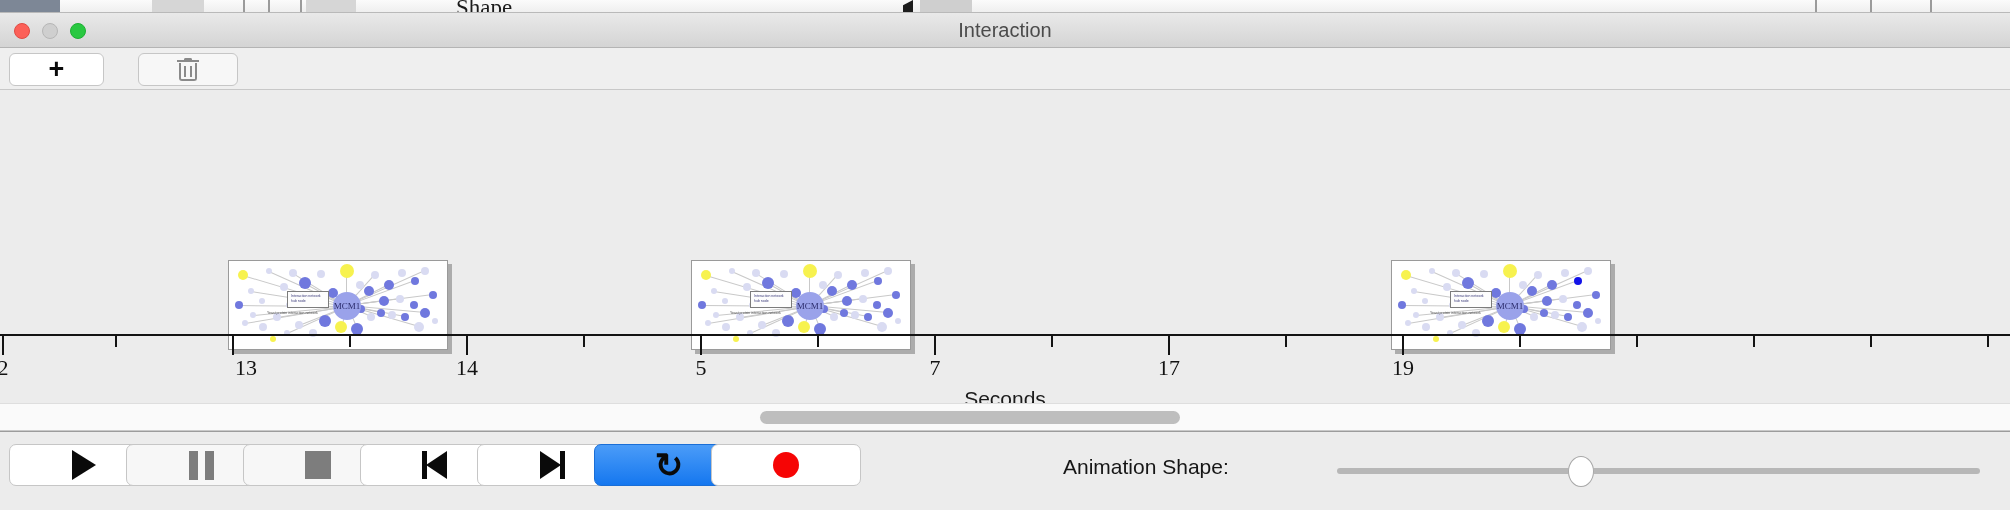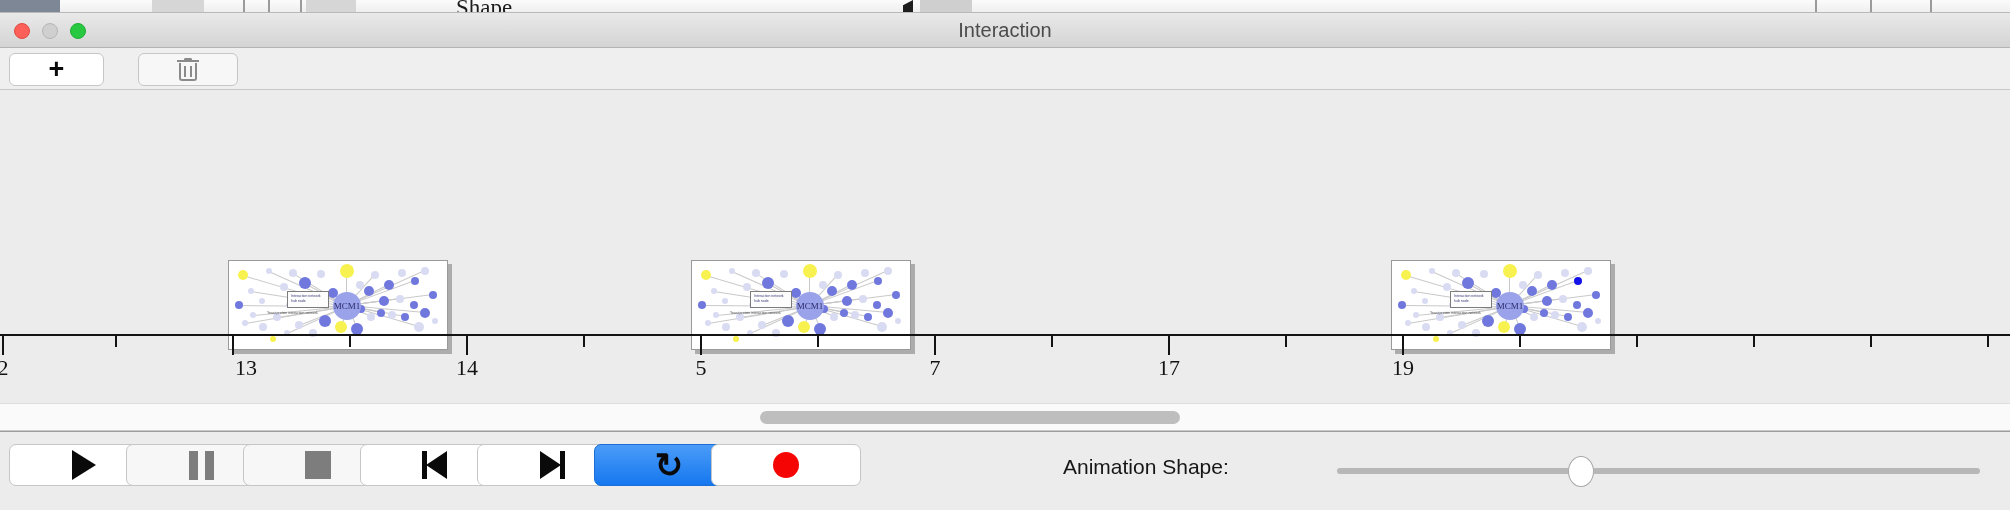--- a/index.html
+++ b/index.html
@@ -479,20 +479,21 @@
           <div class="tick minor" style="left: 583px;"></div>
           <div class="tick minor" style="left: 817px;"></div>
           <div class="tick minor" style="left: 1051px;"></div>
           <div class="tick minor" style="left: 1285px;"></div>
           <div class="tick minor" style="left: 1519px;"></div>
           <div class="tick minor" style="left: 1636px;"></div>
           <div class="tick minor" style="left: 1753px;"></div>
           <div class="tick minor" style="left: 1870px;"></div>
           <div class="tick minor" style="left: 1987px;"></div>
         </div>
+      <div class="axis-title">Seconds</div>
     </div>
   </div>
 
   <div class="hscroll">
     <div class="hscroll-thumb" id="hthumb" style="left: 760px; width: 420px;"></div>
   </div>
 
   <div class="playbar">
     <div class="pb-btn enabled" style="left:9px">
       <span class="ico-play"></span>

